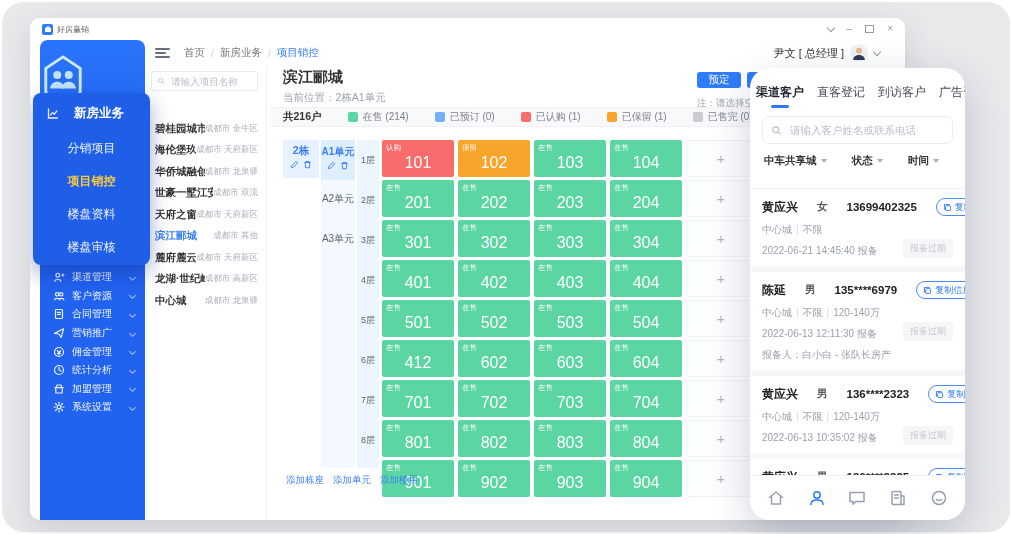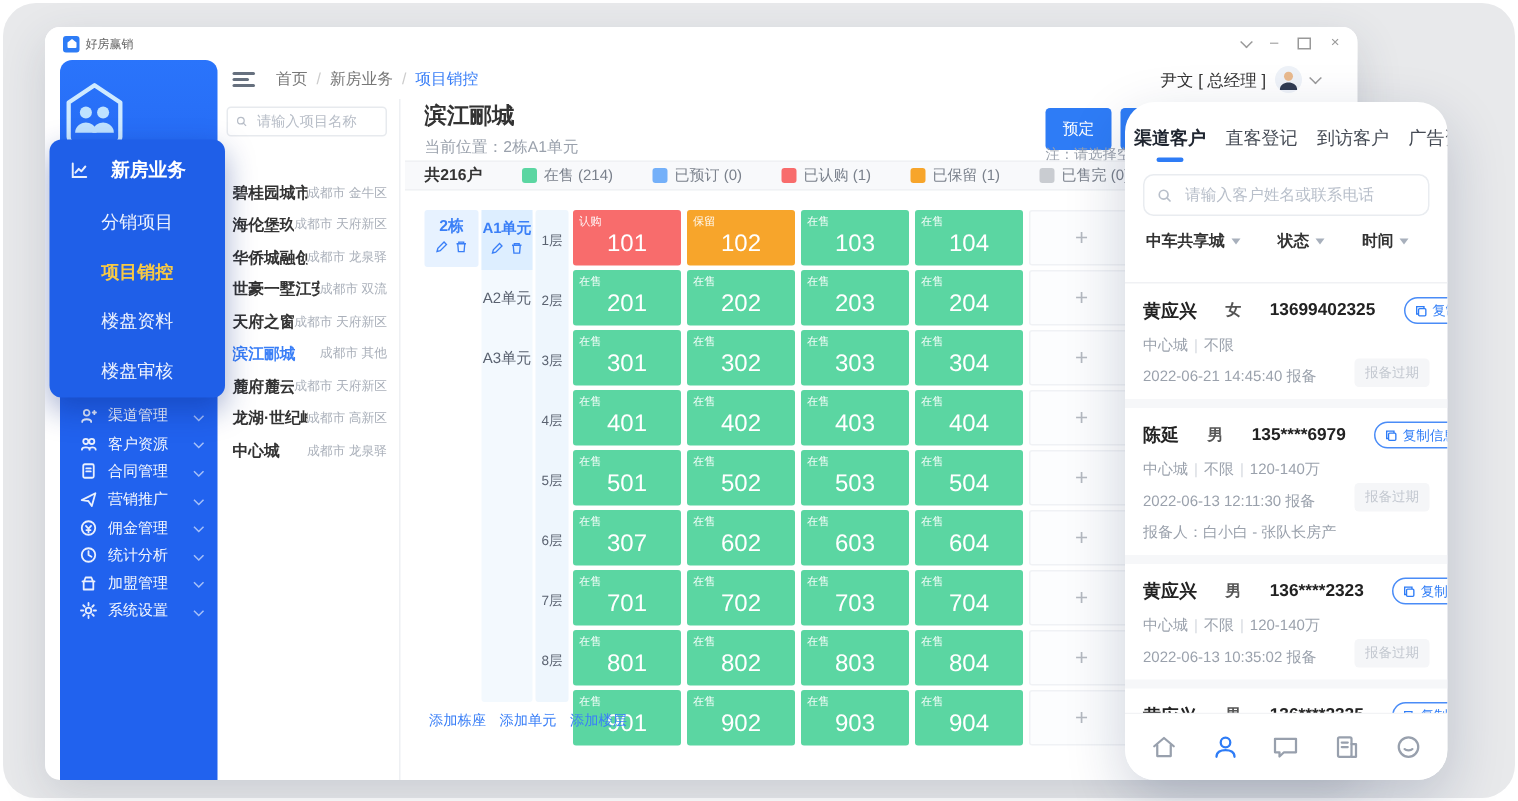--- a/index.html
+++ b/index.html
@@ -52,21 +52,21 @@
   .prow{position:relative;height:21.5px;display:flex;align-items:center;justify-content:space-between;padding:0 8px 0 10px;cursor:pointer;}
   .prows{position:absolute;left:0;top:52px;right:0;}
   .pname{font-size:10.5px;font-weight:bold;color:#333;white-space:nowrap;overflow:hidden;max-width:72px;}
   .ploc{font-size:8.5px;color:#aab0ba;white-space:nowrap;}
   .prow.sel .pname{color:#3a7ff7;font-weight:bold;}
   
   .content{position:absolute;left:240px;top:48px;right:0;bottom:0;}
   .stitle{position:absolute;left:13px;top:2px;font-size:15px;font-weight:bold;color:#333;}
   .sloc{position:absolute;left:13px;top:25px;font-size:10.5px;color:#9aa1ac;}
   .abtns{position:absolute;left:427px;top:6px;display:flex;gap:6px;}
-  .abtn{width:44px;height:28px;background:#2e7cf6;color:#fff;border:none;border-radius:3px;font-size:10.5px;cursor:pointer;font-family:inherit;}
+  .abtn{width:44px;height:16px;background:#2e7cf6;color:#fff;border:none;border-radius:3px;font-size:10.5px;cursor:pointer;font-family:inherit;}
   .snote{position:absolute;left:427px;top:31px;font-size:9.5px;color:#9aa1ac;white-space:nowrap;}
   .legendbar{position:absolute;left:0;right:0;top:41px;height:20px;background:#f8f9fb;border-top:1px solid #f0f1f4;border-bottom:1px solid #f0f1f4;display:flex;align-items:center;gap:26px;padding-left:13px;box-sizing:border-box;}
   .ltotal{font-size:10.5px;font-weight:bold;color:#333;}
   .litem{display:flex;align-items:center;gap:5px;font-size:10px;color:#7a818c;white-space:nowrap;}
   .lsw{width:10px;height:10px;border-radius:2px;display:inline-block;}
   
   .btab{position:absolute;left:13px;top:74px;width:36px;height:38px;background:#e7f2ff;border-radius:2px;text-align:center;cursor:pointer;}
   .btab .tl{font-size:10.5px;color:#3a7ff7;font-weight:bold;margin-top:4px;}
   .ticons{display:flex;justify-content:center;gap:4px;margin-top:2px;color:#3a7ff7;}
   .unitstrip{position:absolute;left:51px;top:74px;width:34px;height:328px;background:#f3f9fe;border-radius:2px;}
@@ -494,21 +494,21 @@
             </div>
             <div class="cell" style="background:#5bd6a2">
      <span class="st">在售</span>
      <span class="no">504</span>
             </div>
             <div class="pluscell">+</div>
           </div>
           <div class="crow">
             <div class="cell" style="background:#5bd6a2">
      <span class="st">在售</span>
-     <span class="no">307</span>
+     <span class="no">412</span>
             </div>
             <div class="cell" style="background:#5bd6a2">
      <span class="st">在售</span>
      <span class="no">602</span>
             </div>
             <div class="cell" style="background:#5bd6a2">
      <span class="st">在售</span>
      <span class="no">603</span>
             </div>
             <div class="cell" style="background:#5bd6a2">

